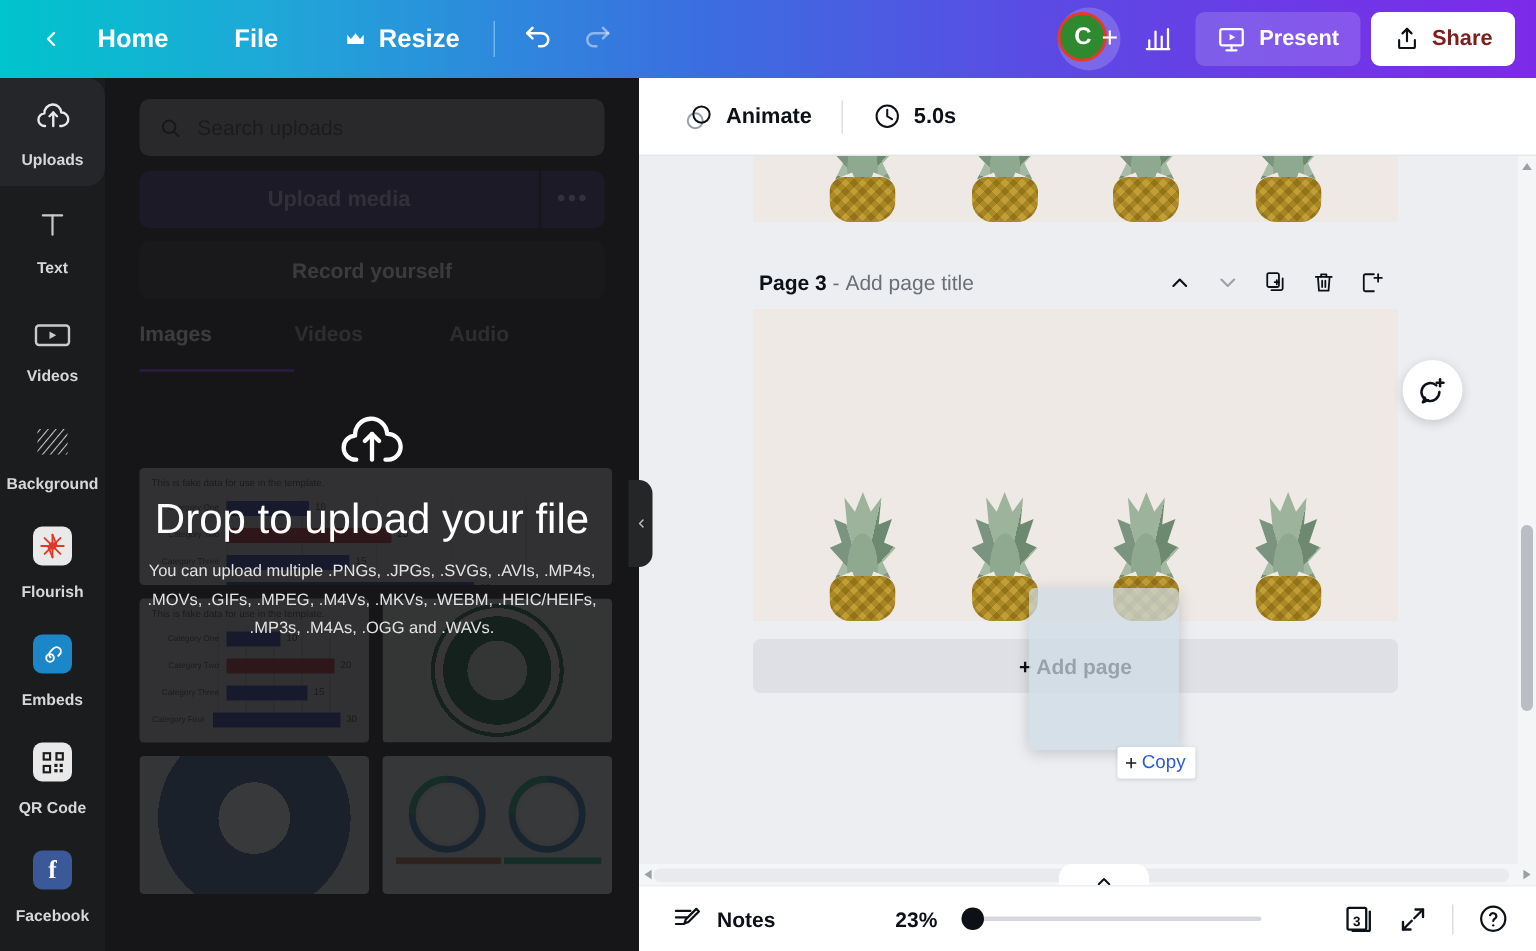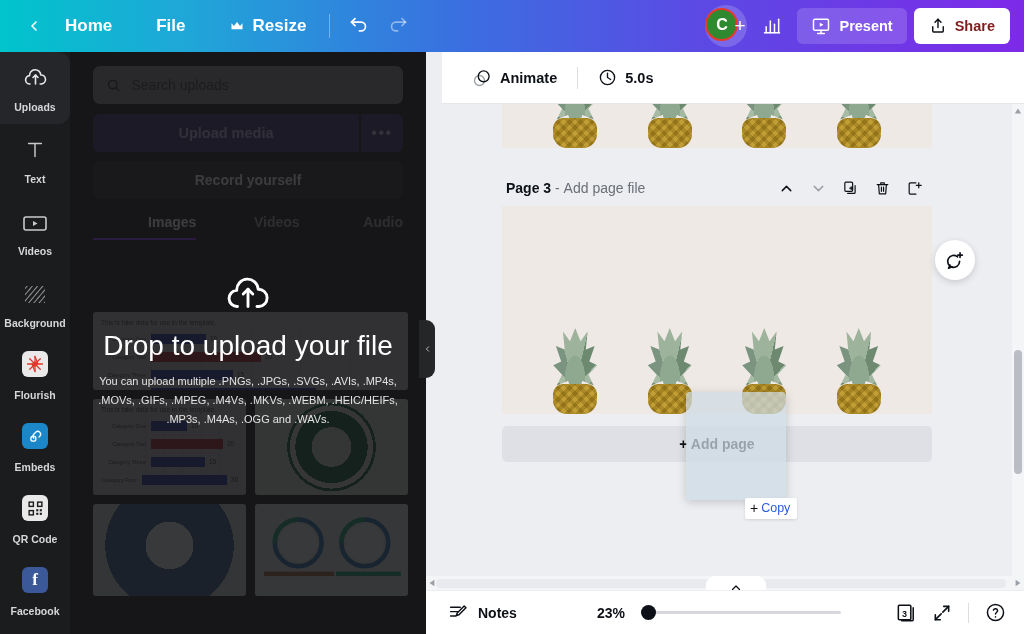--- a/index.html
+++ b/index.html
@@ -105,21 +105,21 @@
     color: #c3bad9; display: flex; align-items: center; justify-content: center;
     font-size: 16px; letter-spacing: 1.5px; cursor: pointer;
   }
   .record-btn {
     margin-top: 9px; height: 38px; background: #333436; border-radius: 7px;
     color: #eceded; font-size: 14px; font-weight: bold;
     display: flex; align-items: center; justify-content: center; cursor: pointer;
   }
   .tabs { display: flex; margin-top: 15px; }
   .tab {
-    flex: 1; text-align: right; padding-bottom: 8px;
+    flex: 1; text-align: left; padding-bottom: 16px;
     color: #9fa0a2; font-size: 14px; font-weight: bold; cursor: pointer;
   }
   .tab.active { color: #f2f2f3; border-bottom: 2.5px solid #8b3dff; }
   .thumbs {
     position: absolute; left: 23px; top: 260px; right: 18px;
     display: grid; grid-template-columns: 1fr 1fr; gap: 9px;
   }
   .thumb {
     background: #6e6e6e; border-radius: 3px; overflow: hidden;
     position: relative; cursor: pointer;
@@ -164,21 +164,21 @@
     display: flex; align-items: center; justify-content: center; cursor: pointer;
   }
 
   
   .canvas-area {
     position: absolute; left: 426px; top: 52px; width: 598px; height: 582px;
     background: #edeef2; z-index: 20;
   }
   .canvas-toolbar {
     height: 52px; background: #fff; display: flex; align-items: center;
-    padding-left: 20px; gap: 0; border-bottom: 1px solid #e6e7eb; margin-left: 16px;
+    padding-left: 20px; gap: 0; border-bottom: 1px solid #e6e7eb;
   }
   .ct-btn {
     display: flex; align-items: center; gap: 8px;
     font-size: 14.5px; color: #0d1117; font-weight: bold;
     padding: 7px 10px; border-radius: 6px; cursor: pointer;
   }
   .ct-sep { width: 1px; height: 22px; background: #dcdde1; margin: 0 10px; }
 
   .scroll-viewport {
     position: absolute; left: 0; top: 52px; width: 598px; height: 512px;
@@ -654,21 +654,21 @@
                 <div class="pa-crown"></div>
                 <div class="pa-body"></div>
               </div>
           </div>
         </div>
 
         <div class="page-header" style="margin-top:22px">
           <div class="page-title">
             <span>Page 3</span>
             <span class="muted">-</span>
-            <span class="muted">Add page file</span>
+            <span class="muted">Add page title</span>
           </div>
           <div class="page-tools">
             <div class="pt-ico">
               <svg width="17" height="17" viewBox="0 0 24 24" fill="none" stroke="#0d1117" stroke-width="2" stroke-linecap="round" stroke-linejoin="round">
                   <polyline points="6 15 12 9 18 15"></polyline>
                 </svg>
             </div>
             <div class="pt-ico disabled">
               <svg width="17" height="17" viewBox="0 0 24 24" fill="none" stroke="#0d1117" stroke-width="2" stroke-linecap="round" stroke-linejoin="round">
                   <polyline points="6 9 12 15 18 9"></polyline>

